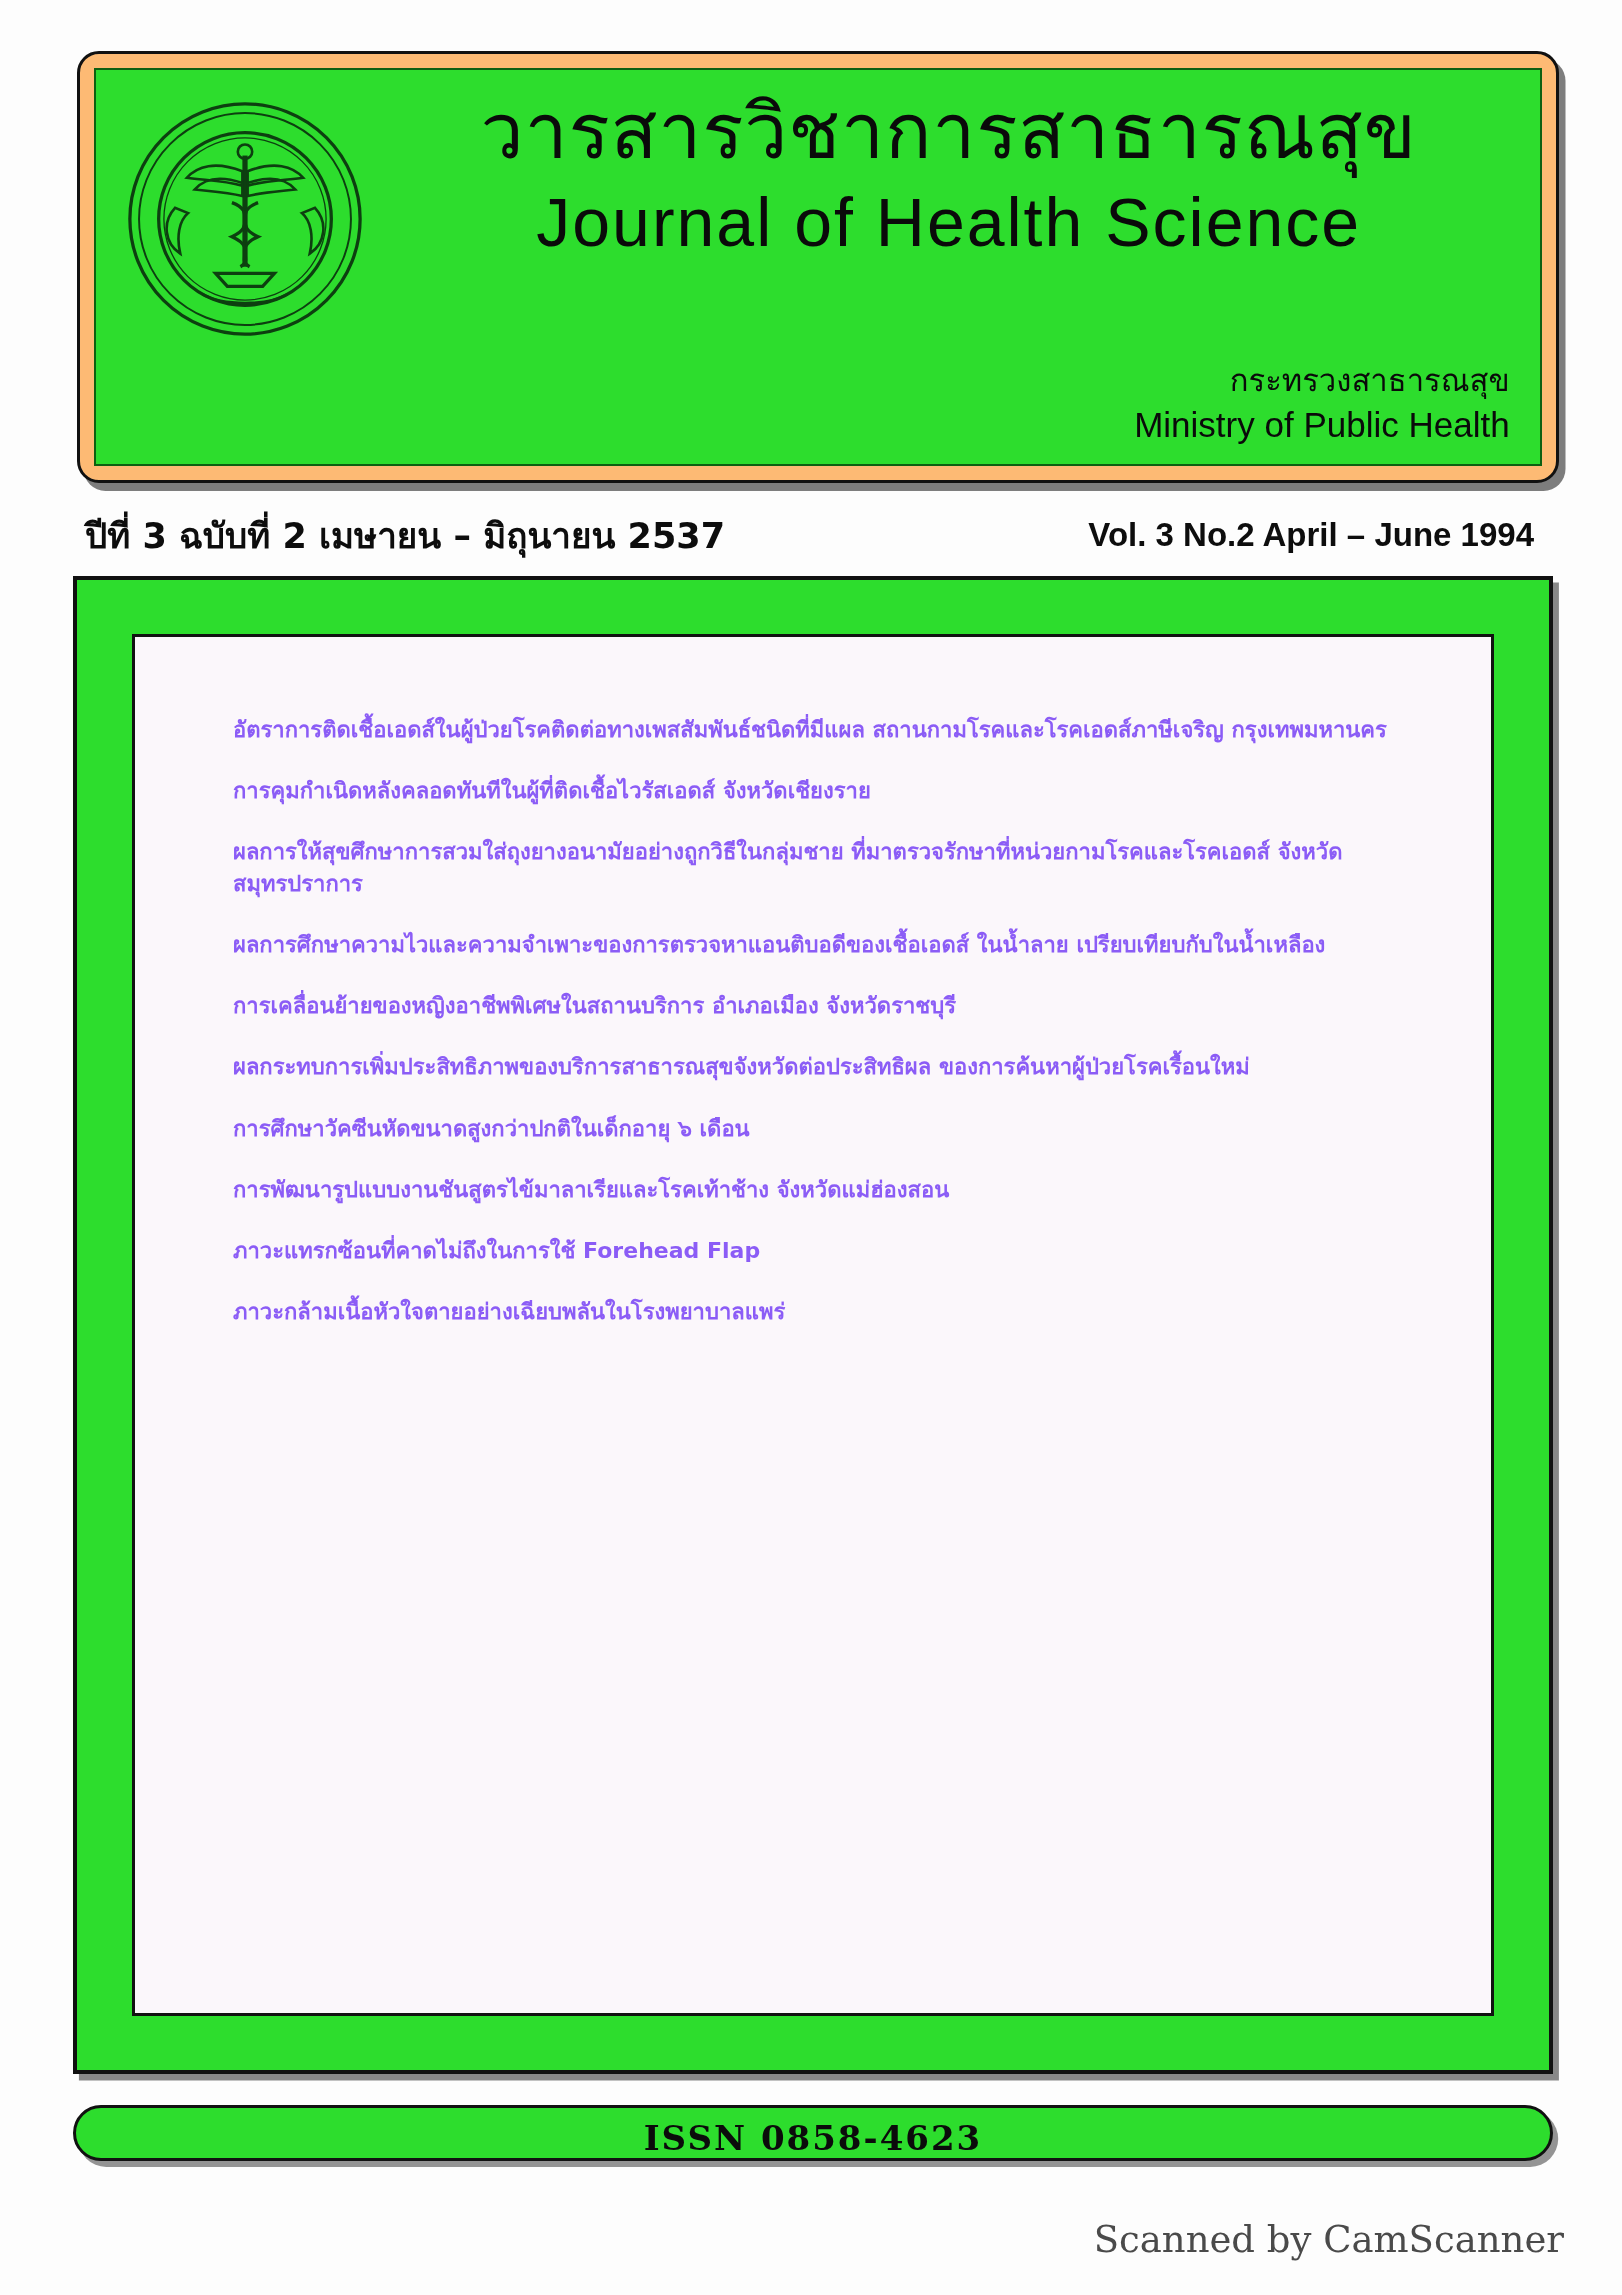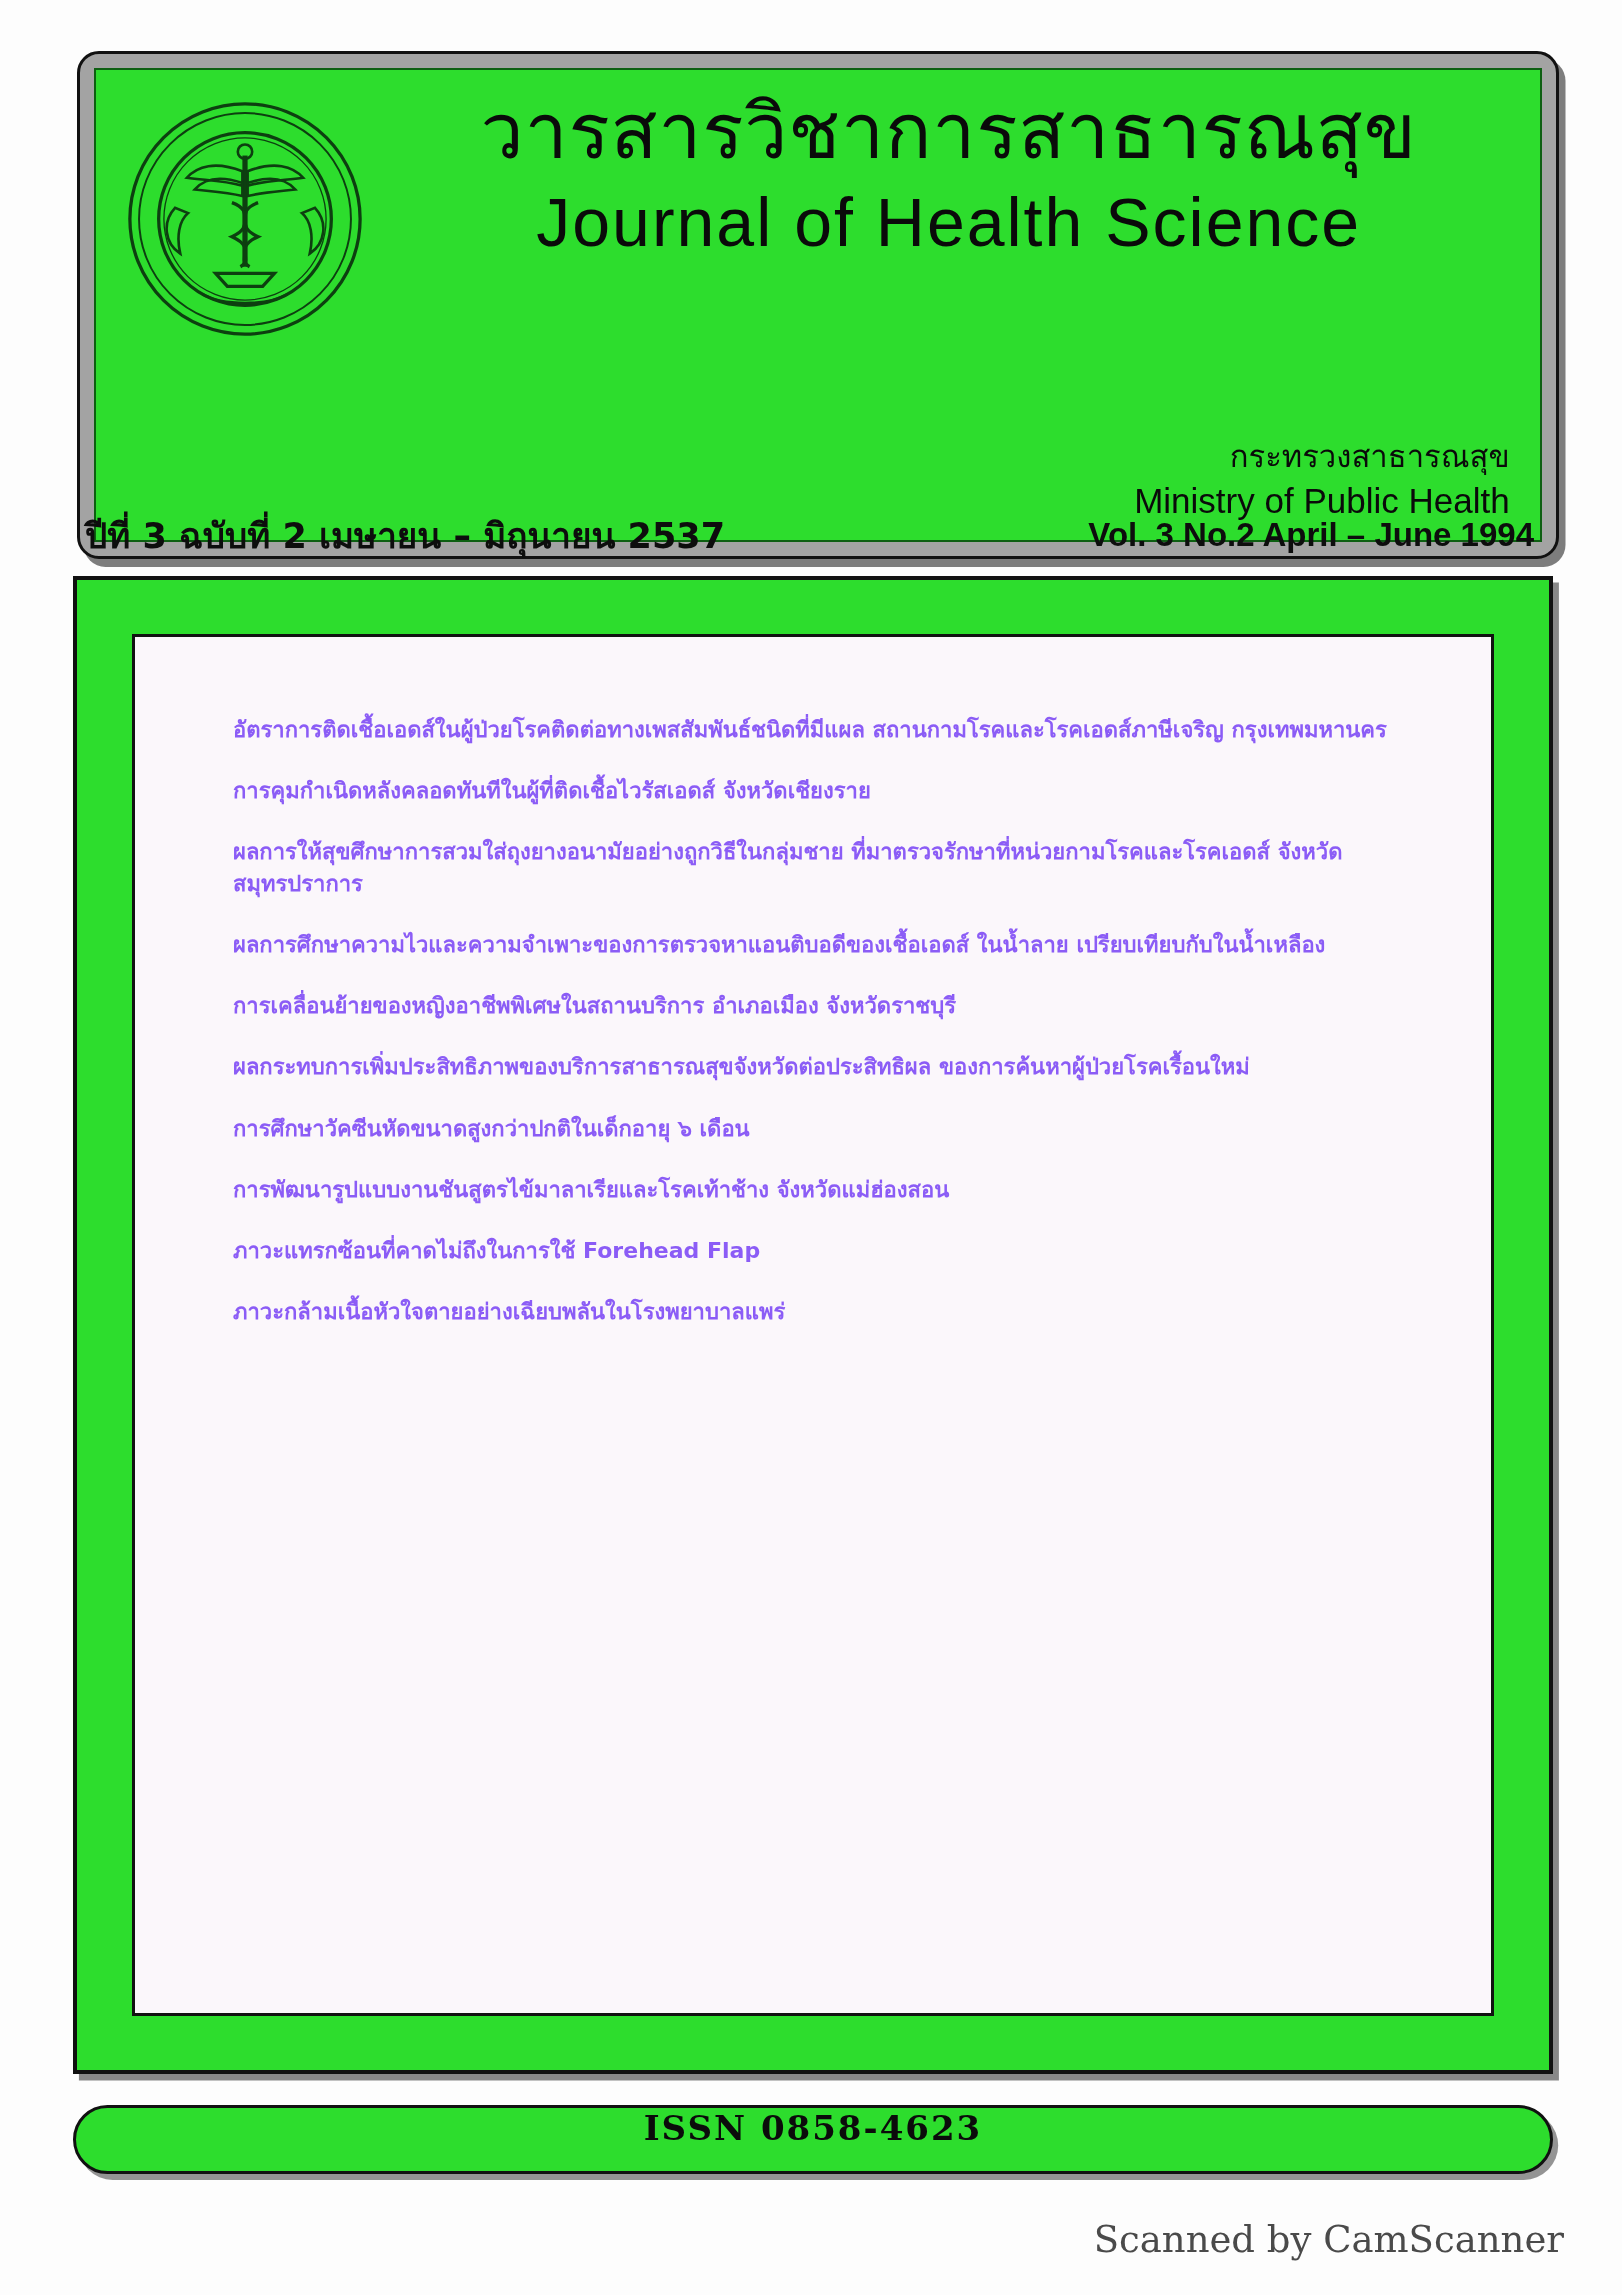--- a/index.html
+++ b/index.html
@@ -23,22 +23,22 @@
     height: 2295px;
     background: #fdfdfd;
   }
 
   
   .masthead {
     position: absolute;
     left: 77px;
     top: 51px;
     width: 1482px;
-    height: 508px;
-    background: #a3a3a3;
+    height: 432px;
+    background: #fdba74;
     border: 3.9px solid #111111;
     border-radius: 22px;
     box-shadow: 6.5px 7.9px 0 rgba(20,20,20,0.55);
     box-sizing: border-box;
   }
   .masthead-inner {
     position: absolute;
     left: 14.4px;
     top: 14.4px;
     right: 14.4px;
@@ -157,27 +157,27 @@
     margin-bottom: 30px;
     font-weight: 600;
   }
 
   
   .issn-bar {
     position: absolute;
     left: 73px;
     top: 2105px;
     width: 1480px;
-    height: 69px;
+    height: 56px;
     background: #2ddd2d;
     border: 3.9px solid #111111;
     border-radius: 39px;
     box-sizing: border-box;
     display: flex;
-    align-items: flex-start;
+    align-items: flex-end;
     justify-content: center;
     box-shadow: 5.2px 5.9px 0 rgba(20,20,20,0.45);
   }
   .issn-text {
     font-family: "DejaVu Serif", serif;
     font-weight: 700;
     font-size: 34px;
     letter-spacing: 2px;
     color: #0b0b0b;
   }

